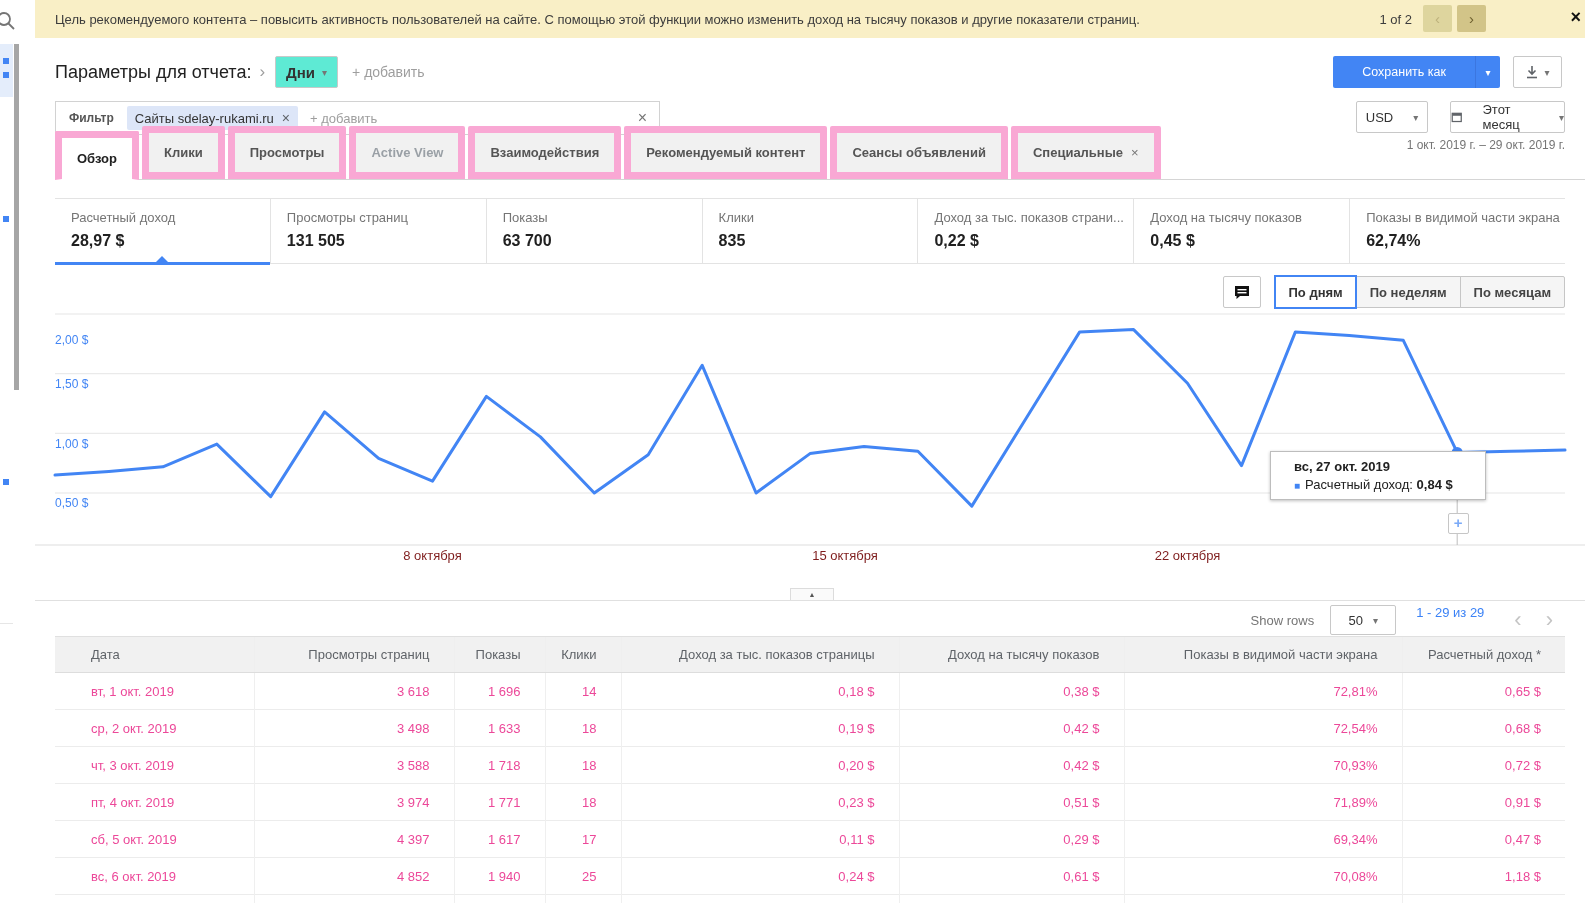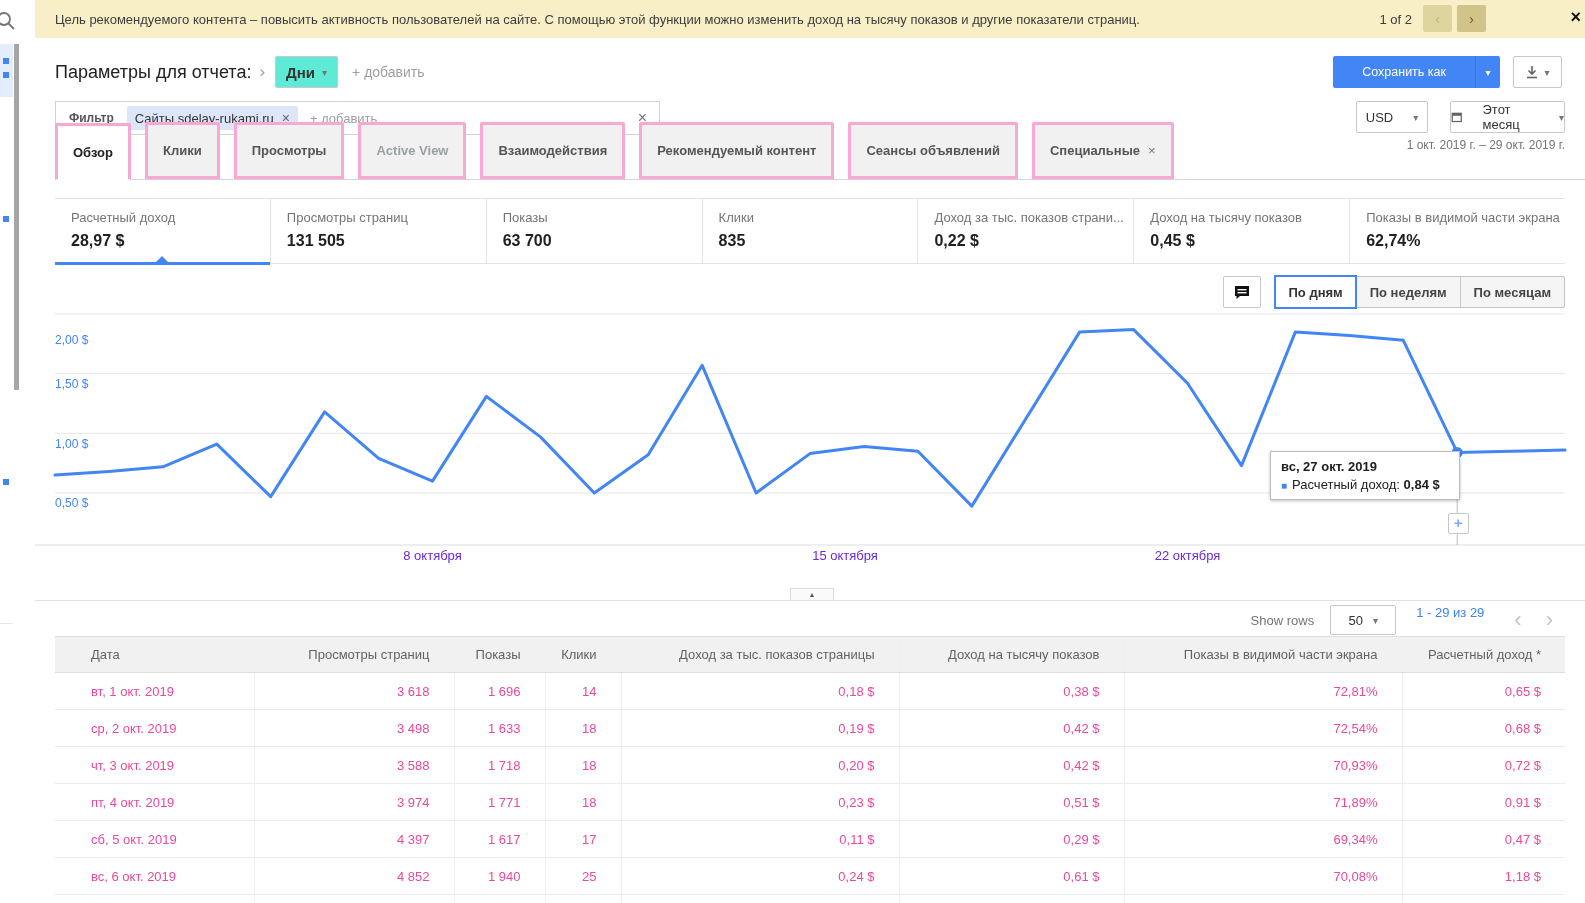--- a/index.html
+++ b/index.html
@@ -45,22 +45,22 @@
   .chip-close{margin-left:8px;color:#5f6368;font-size:14px;cursor:pointer}
   .filter-add{color:#9e9e9e;font-size:13px;margin-left:12px;cursor:text;flex:1}
   .filter-clear{color:#757575;font-size:16px;padding:0 12px;cursor:pointer}
   .range-controls{position:absolute;top:63px;right:20px;display:flex;gap:22px}
   .sel-btn{height:30px;background:#fff;border:1px solid #c8c8c8;border-radius:2px;display:flex;
            align-items:center;justify-content:center;gap:20px;font-size:13px;color:#333;cursor:pointer}
   .usd-btn{width:70px}.cal-btn{width:113px}
   .date-range{position:absolute;top:100px;right:20px;font-size:12px;color:#757575}
   
   .tab-bar{position:absolute;top:110px;left:20px;right:0;height:31px;border-bottom:1px solid #d5d5d5;display:flex;align-items:flex-end}
-  .tab{height:29px;line-height:29px;padding:11px 15px;background:#f1f1f1;border:3px solid #f9a8d4;border-radius:2px 2px 0 0;
-       margin-right:14px;font-size:13px;font-weight:bold;color:#555;display:flex;align-items:center;cursor:pointer}
+  .tab{height:29px;line-height:29px;padding:5px 15px;background:#f1f1f1;border:7px solid #f9a8d4;border-radius:2px 2px 0 0;
+       margin-right:3px;font-size:13px;font-weight:bold;color:#555;display:flex;align-items:center;cursor:pointer}
   .tab.active{background:#fff;border-bottom:1px solid #fff;margin-bottom:-1px;height:31px;color:#212121}
   .tab.muted .tab-label{color:#9aa0a6}
   .tab-close{margin-left:8px;color:#757575;font-weight:normal;font-size:13px}
   
   .cards{position:absolute;top:160px;left:20px;right:20px;height:64px;border-top:1px solid #e3e3e3;
          border-bottom:1px solid #e3e3e3;display:flex}
   .card{flex:1;padding:11px 0 0 16px;border-right:1px solid #e3e3e3;position:relative;cursor:pointer;background:#fff}
   .card:last-child{border-right:none}
   .card-label{font-size:13px;color:#757575;margin-bottom:7px;white-space:nowrap;overflow:hidden}
   .card-value{font-size:16px;font-weight:bold;color:#212121}
@@ -73,25 +73,25 @@
                align-items:center;justify-content:center;margin-right:14px;cursor:pointer}
   .gran-btn{height:30px;padding:0 13px;background:#f5f5f5;border:1px solid #c6c6c6;font-size:13px;font-weight:bold;
             color:#444;display:flex;align-items:center;margin-left:-1px;cursor:pointer}
   .gran-btn:first-of-type{border-radius:2px 0 0 2px}
   .gran-btn:last-of-type{border-radius:0 2px 2px 0}
   .gran-btn.active{background:#fff;border:2px solid #4285f4;padding:0 12px;z-index:1;color:#333}
   
   .chart{position:absolute;top:272px;left:0;right:0;height:262px}
   .chart svg{position:absolute;left:0;top:0}
   .y-tick{position:absolute;left:20px;color:#4285f4;font-size:12px}
-  .x-tick{position:absolute;top:238px;transform:translateX(-50%);color:#6d28d9;font-size:13px;white-space:nowrap}
+  .x-tick{position:absolute;top:238px;transform:translateX(-50%);color:#7f1d1d;font-size:13px;white-space:nowrap}
   .plus-btn{position:absolute;top:203px;width:19px;height:19px;background:#fff;border:1px solid #c6c6c6;border-radius:2px;
             color:#7baaf7;font-size:15px;font-weight:bold;line-height:17px;text-align:center;cursor:pointer}
   .tooltip{position:absolute;left:1235px;top:141px;width:168px;background:#fff;border:1px solid #bdbdbd;
-           box-shadow:0 1px 3px rgba(0,0,0,.25);padding:7px 10px;font-size:13px;z-index:3}
+           box-shadow:0 1px 3px rgba(0,0,0,.25);padding:7px 23px;font-size:13px;z-index:3}
   .tt-date{font-weight:bold;color:#212121}
   .tt-row{margin-top:3px;color:#212121;white-space:nowrap}
   .tt-swatch{color:#4285f4;font-size:10px;margin-right:5px}
   .tt-value{font-weight:bold}
   
   .collapse-tab{position:absolute;top:550px;left:755px;width:42px;height:12px;background:#fafafa;
                 border:1px solid #dcdcdc;border-bottom:none;text-align:center;font-size:7px;color:#555;line-height:12px;cursor:pointer}
   .table-section{position:absolute;top:562px;left:0;right:0;bottom:0;border-top:1px solid #e0e0e0;background:#fff}
   .table-controls{position:absolute;top:5px;right:20px;height:28px;display:flex;align-items:center}
   .show-rows{color:#757575;margin-right:16px}

